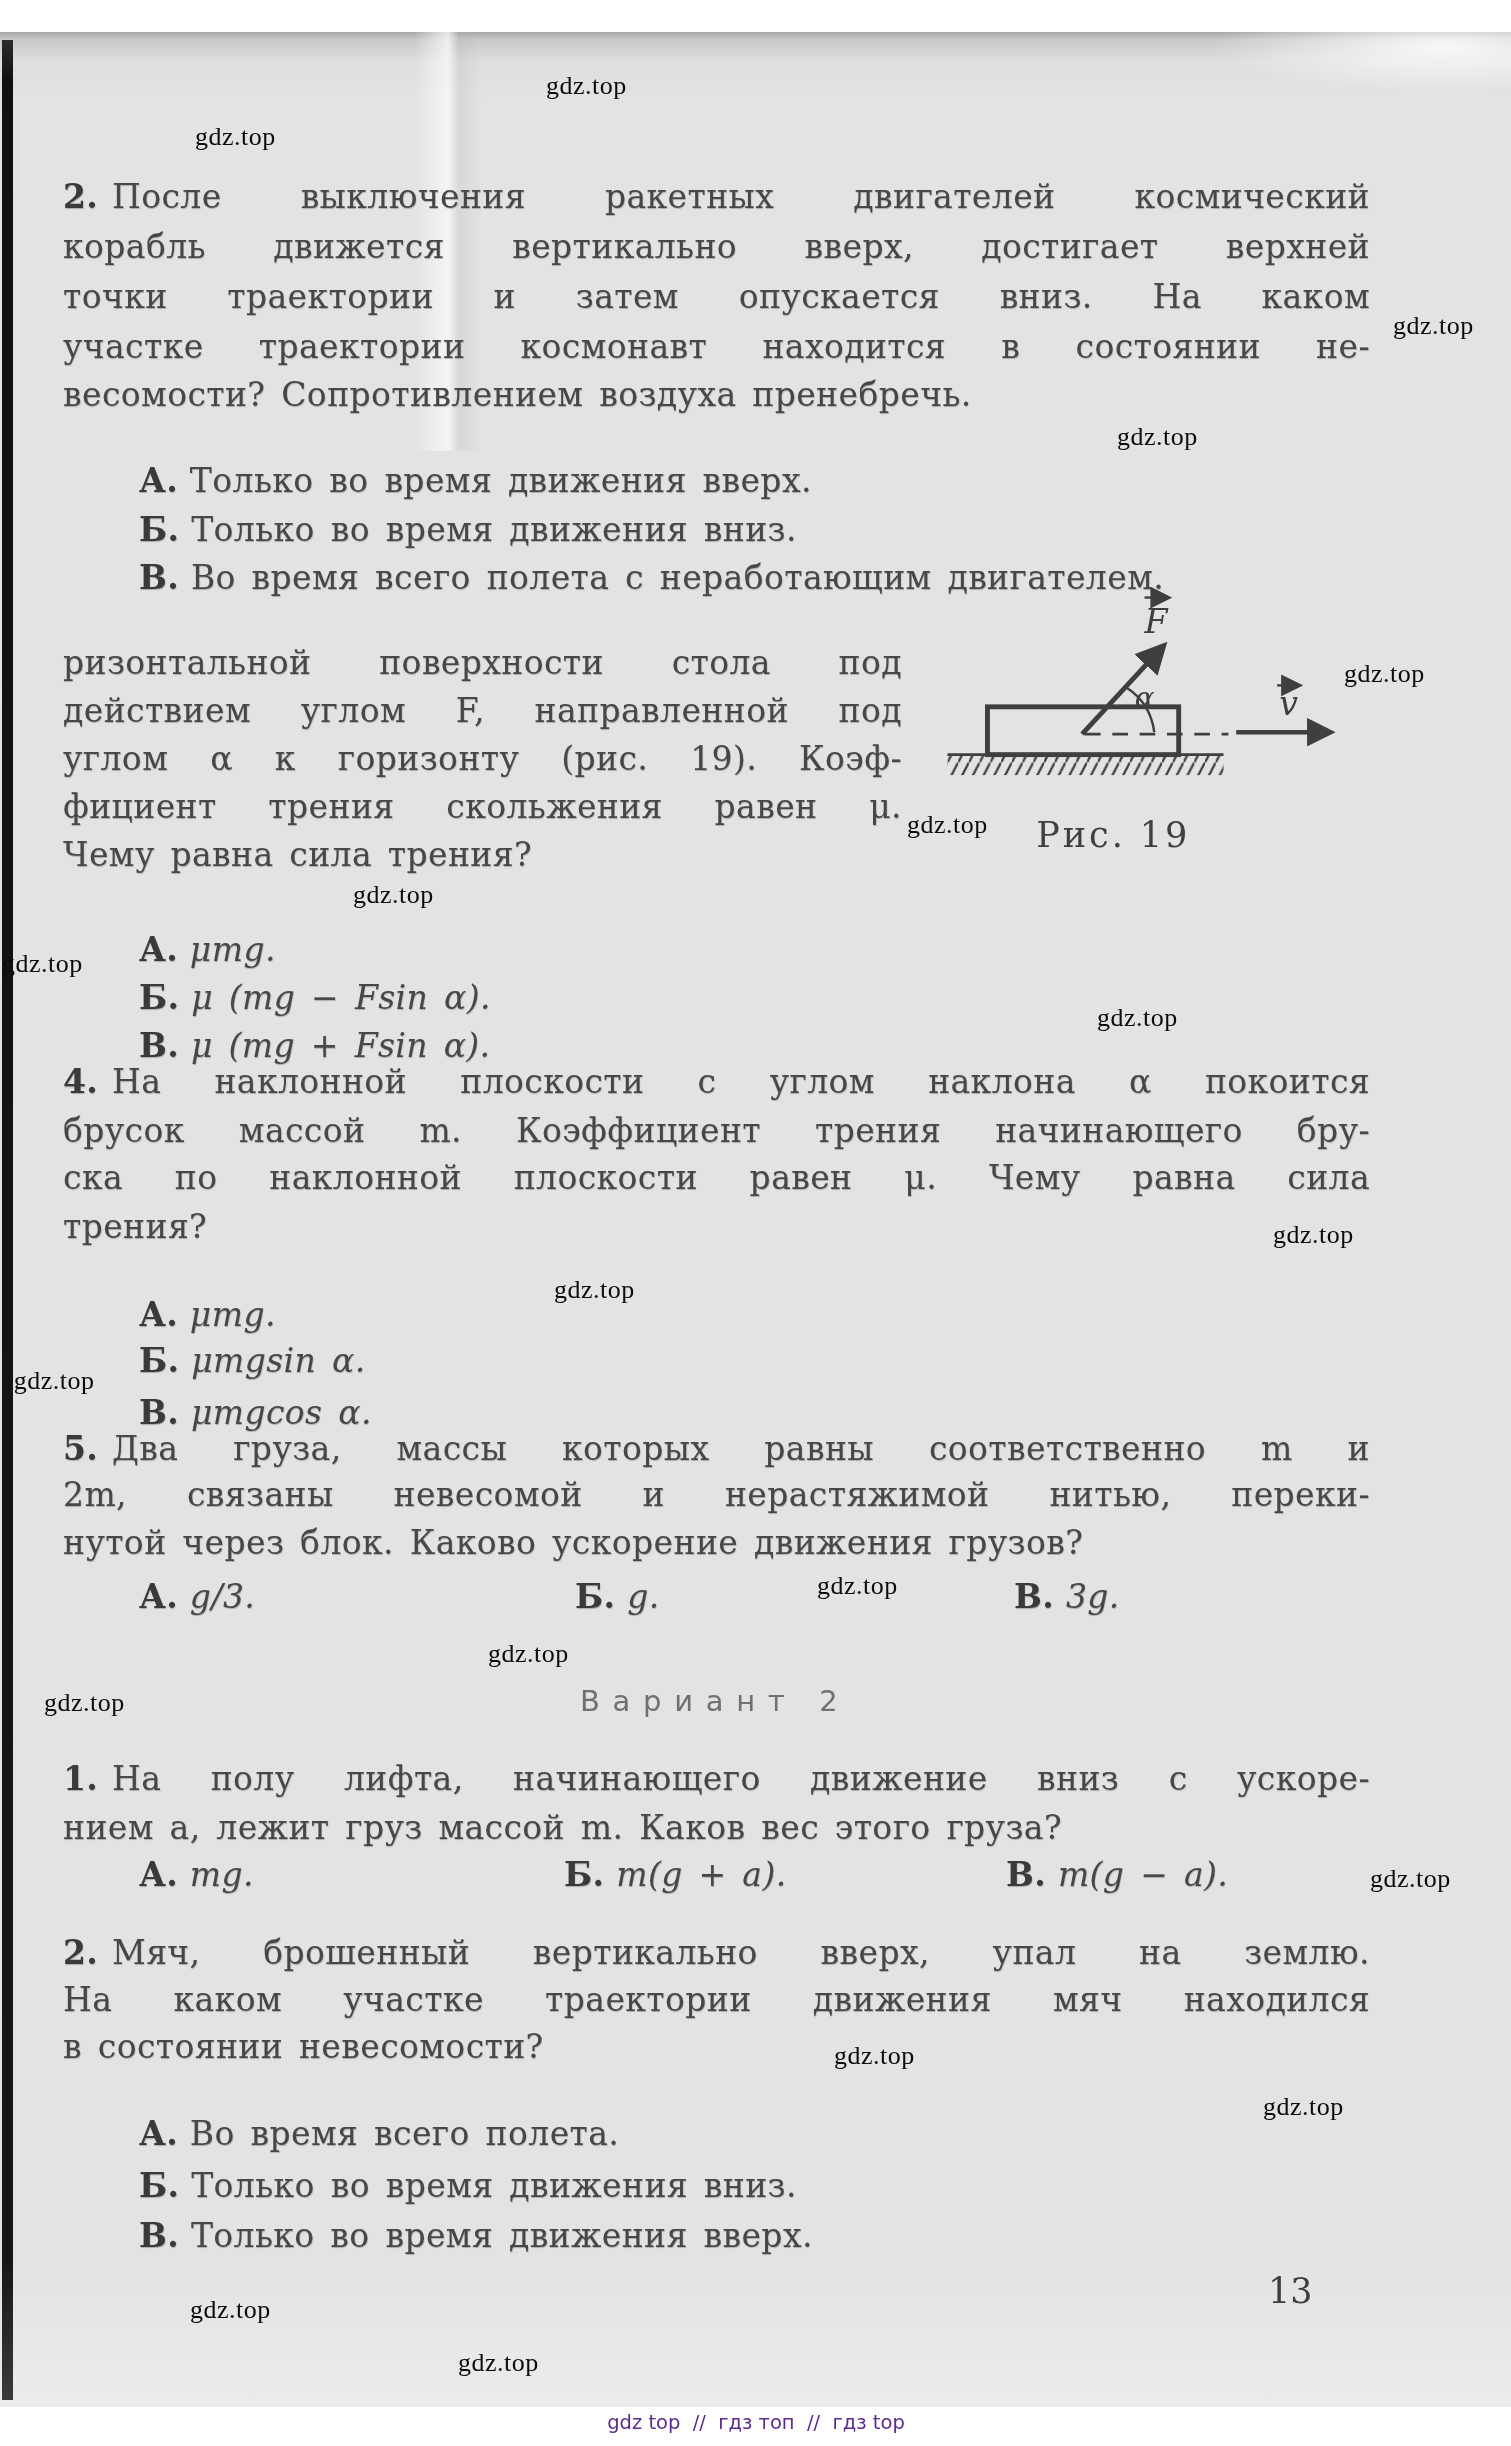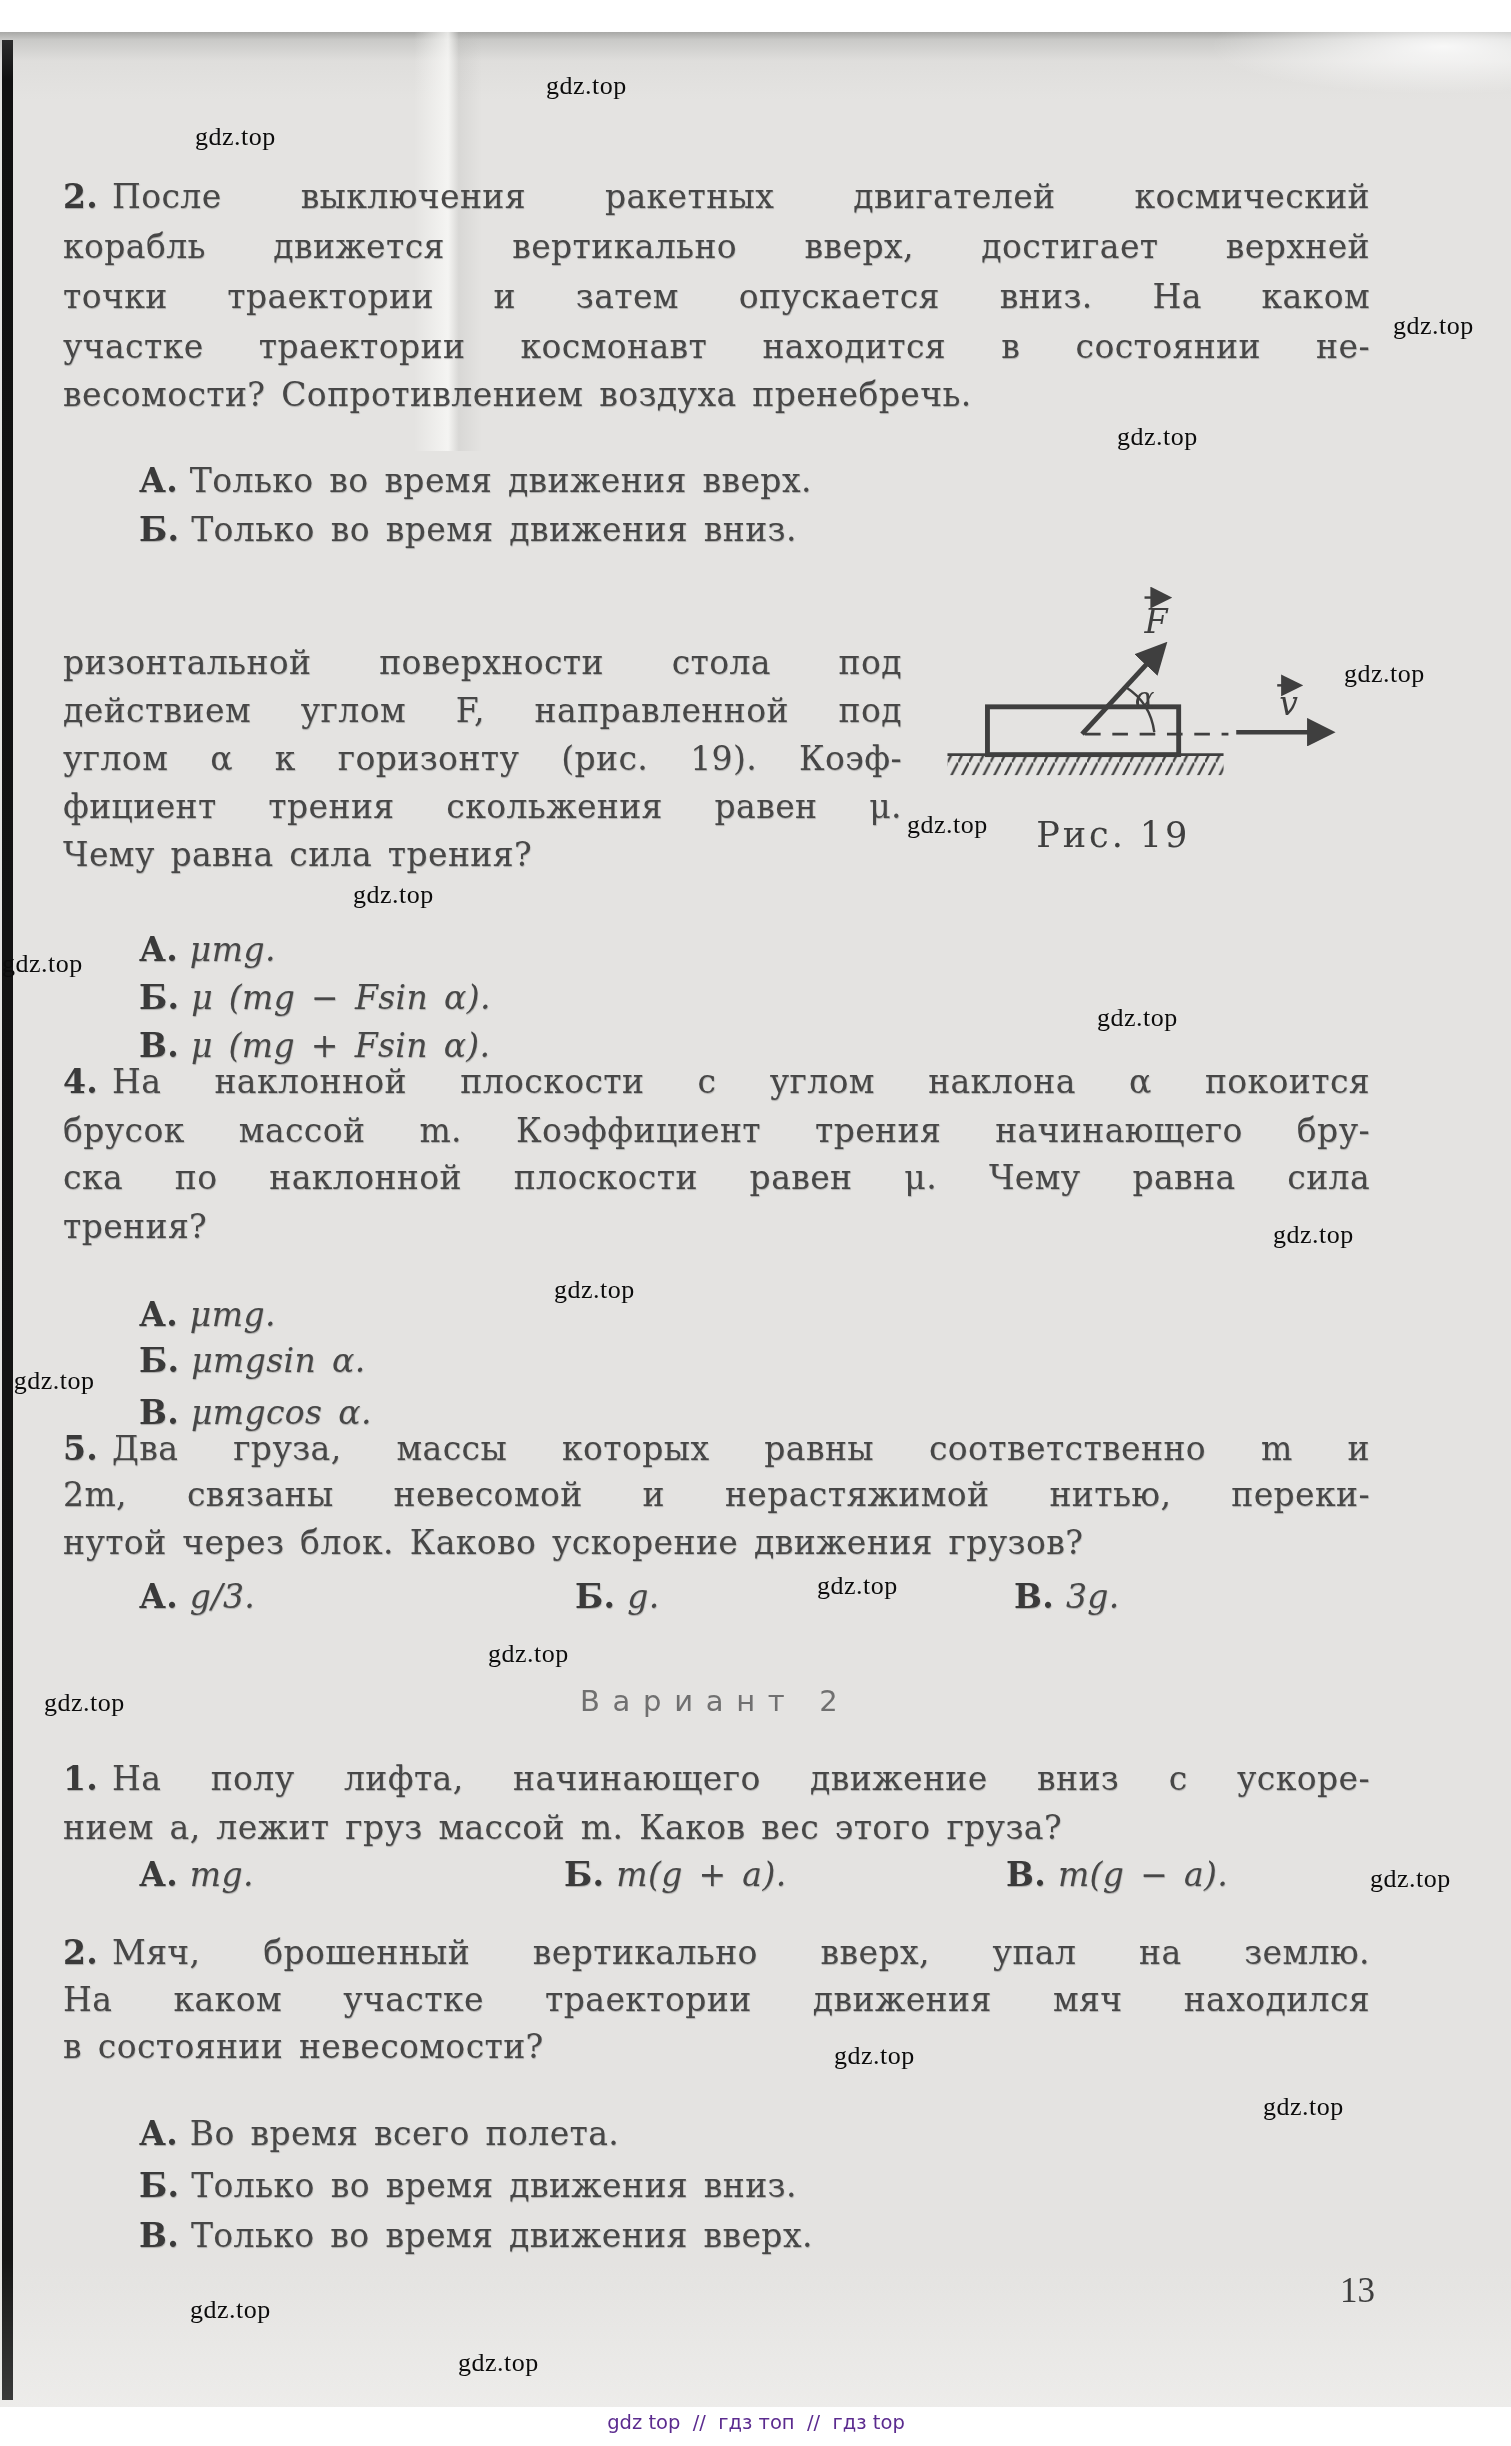--- a/index.html
+++ b/index.html
@@ -26,21 +26,21 @@
     color:var(--ink,#474747);text-shadow:0.5px 0.5px 0.9px rgba(70,70,70,.35);letter-spacing:0.4px;}
   .just{text-align:justify;text-align-last:justify;width:1307px;}
   .w860{width:839px;}
   .left{white-space:nowrap;word-spacing:4.9px;}
   .opt{left:139px;margin-top:39px;}
   .num{font-weight:bold;color:#3a3a3a;margin-right:13.7px;}
   .ol{font-weight:bold;color:#3a3a3a;margin-right:11.7px;}
   .math{font-style:italic;}
   .variant-heading{position:absolute;left:580px;top:1652px;font-family:"DejaVu Sans",sans-serif;
     font-size:29px;color:#707070;letter-spacing:12.7px;white-space:nowrap;}
-  .pagenum{position:absolute;left:1340px;top:2239px;font-size:35px;color:#3e3e3e;font-family:Liberation Serif, serif;}
+  .pagenum{position:absolute;left:1268px;top:2239px;font-size:35px;color:#3e3e3e;}
   
   .wm{position:absolute;font-family:Liberation Serif, serif;font-size:26px;color:#0c0c0c;letter-spacing:0.5px;}
   
   .fig{position:absolute;left:926px;top:546px;width:439px;height:283px;}
   .fig text{font-family:"DejaVu Serif",serif;fill:#3f3f3f;}
   .fig .it{font-style:italic;font-size:34px;}
   .fig .al{font-style:italic;font-size:30px;}
   .fig .cap{font-size:36px;letter-spacing:3px;}
 </style>
 </head>
@@ -53,20 +53,21 @@
     <div class="spine"></div>
     <div class="crease"></div>
 
     <div class="ln just" style="top:142px"><b class="num">2.</b><span>После выключения ракетных двигателей космический</span></div>
     <div class="ln just" style="top:192px">корабль движется вертикально вверх, достигает верхней</div>
     <div class="ln just" style="top:242px">точки траектории и затем опускается вниз. На каком</div>
     <div class="ln just" style="top:292px">участке траектории космонавт находится в состоянии не-</div>
     <div class="ln left" style="top:340px">весомости? Сопротивлением воздуха пренебречь.</div>
     <div class="ln left opt" style="top:387px"><b class="ol">А.</b><span>Только во время движения вверх.</span></div>
     <div class="ln left opt" style="top:436px"><b class="ol">Б.</b><span>Только во время движения вниз.</span></div>
+    <div class="ln left opt" style="top:484px"><b class="ol">В.</b><span>Во время всего полета с неработающим двигателем.</span></div>
 
     <div class="ln just w860" style="top:608px">ризонтальной поверхности стола под</div>
     <div class="ln just w860" style="top:656px">действием углом F, направленной под</div>
     <div class="ln just w860" style="top:704px">углом α к горизонту (рис. 19). Коэф-</div>
     <div class="ln just w860" style="top:752px">фициент трения скольжения равен μ.</div>
     <div class="ln left" style="top:800px">Чему равна сила трения?</div>
     <div class="ln left opt" style="top:856px"><b class="ol">А.</b><span class="math">μmg.</span></div>
     <div class="ln left opt" style="top:904px"><b class="ol">Б.</b><span class="math">μ (mg − Fsin α).</span></div>
     <div class="ln left opt" style="top:952px"><b class="ol">В.</b><span class="math">μ (mg + Fsin α).</span></div>
 

